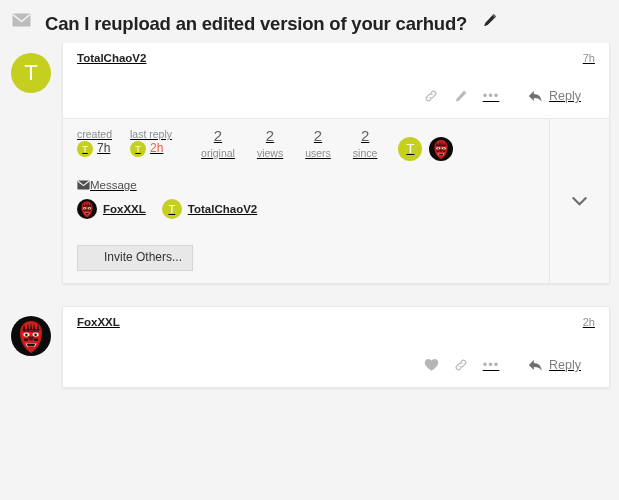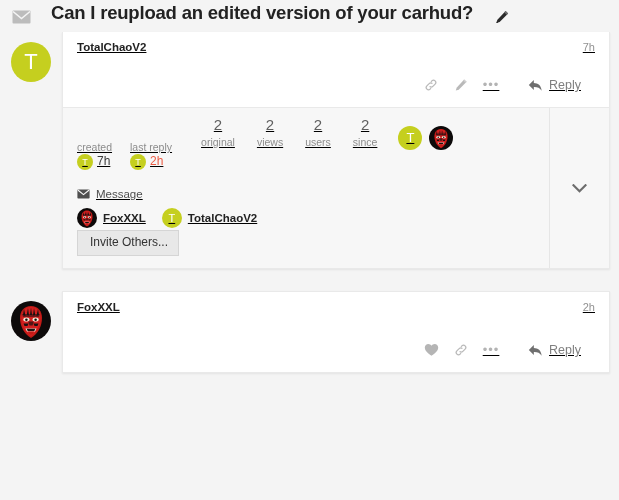--- a/index.html
+++ b/index.html
@@ -12,23 +12,23 @@
   }
   #root {
     position: relative;
     width: 619px; height: 500px;
     background: #f4f4f4;
   }
 
   
   .title-row {
     display: flex;
-    align-items: flex-end;
-    gap: 20px;
-    padding: 2px 0 8px 12px;
+    align-items: flex-start;
+    gap: 14px;
+    padding: 13px 0 8px 12px;
   }
   .envelope-icon { display: inline-block; width: 19px; height: 14px; flex: none; }
   .title-text {
     font-size: 18.5px;
     font-weight: bold;
     color: #222222;
     letter-spacing: -0.2px;
     white-space: nowrap;
   }
   .pencil-title { display: inline-block; width: 14px; height: 14px; flex: none; margin-left: 2px; }
@@ -147,21 +147,21 @@
     align-items: stretch;
   }
   .map-main { flex: 1 1 auto; }
   .map-stats {
     display: flex;
     align-items: flex-start;
     padding: 8px 0 10px 14px;
     gap: 0;
   }
   .stat { text-align: center; padding: 0 11px; }
-  .stat.wide { text-align: left; padding-left: 0; padding-right: 18px; margin-top: 24px; }
+  .stat.wide { text-align: left; padding-left: 0; padding-right: 18px; }
   .stat-label {
     font-size: 10.5px;
     color: #8c8c8c;
     line-height: 1.35;
   }
   .stat-num {
     font-size: 15px;
     color: #5f5f5f;
     line-height: 1.25;
   }
@@ -189,39 +189,39 @@
   .map-toggle {
     width: 60px; flex: none;
     border-left: 1px solid #e6e6e6;
     display: flex; align-items: center; justify-content: center;
     color: #6d6d6d;
   }
 
   
   .msg-area { padding: 8px 14px 12px 14px; }
   .msg-head {
-    display: flex; align-items: center; gap: 6px;
+    display: flex; align-items: center; 
     font-size: 11.5px; color: #4e4e4e;
     padding-bottom: 8px;
   }
   .env-small { width: 13px; height: 10px; display:block; }
   .participants { display: flex; align-items: center; gap: 16px; }
   .participant { display: flex; align-items: center; gap: 6px; }
   .participant .pname { font-size: 11.5px; font-weight: bold; color: #222; }
   .av20 { width: 20px; height: 20px; border-radius: 50%; overflow: hidden; display: block; flex:none; }
   .av20.letter { background: #c5cf1f; color:#fff; font-size:11px; line-height:20px; text-align:center; }
 
   .invite-btn {
-    margin-top: 2px;
+    margin-top: 26px;
     display: inline-block;
     background: #e8e8e8;
     border: 1px solid #d5d5d5;
     color: #333333;
     font-size: 12px;
-    padding: 5px 10px 6px 12px;
+    padding: 5px 10px 6px 26px;
     line-height: 1.1;
   }
 
   .gap { height: 22px; }
 
   .emoji { font-size: 13px; vertical-align: -1px; }
 </style>
 </head>
 <body>
 

